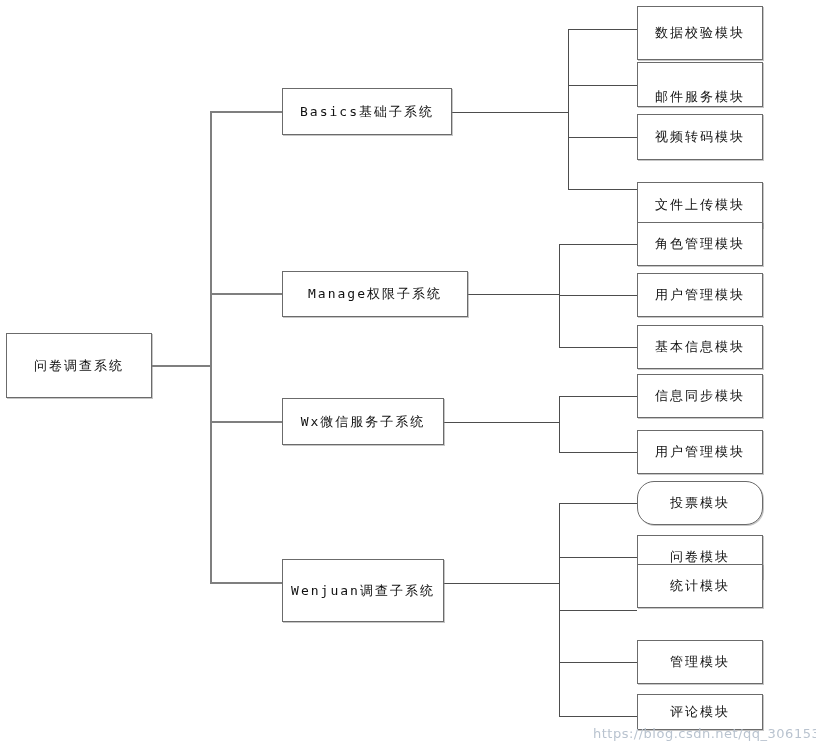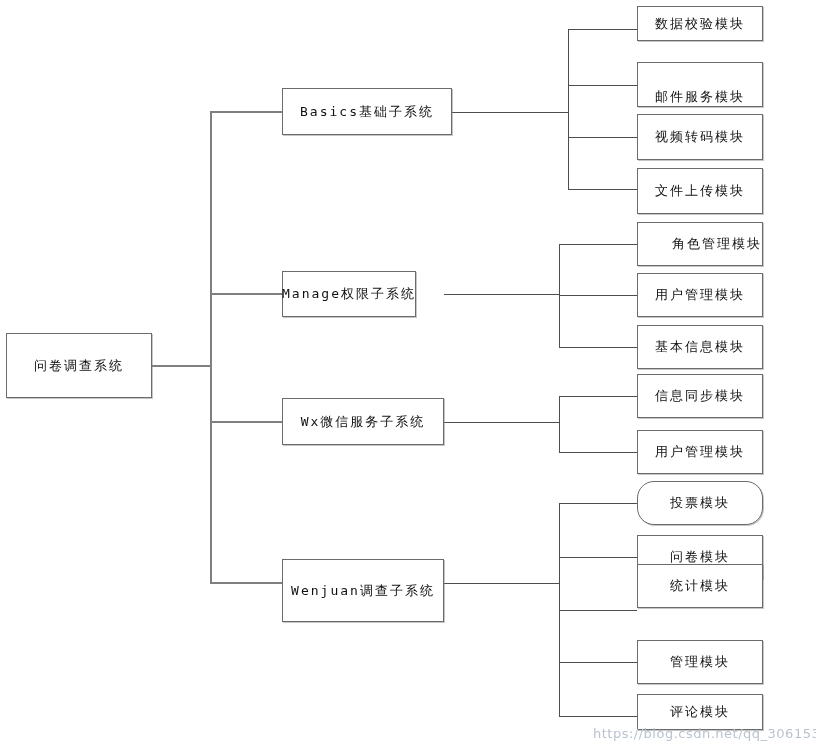--- a/index.html
+++ b/index.html
@@ -56,43 +56,43 @@
     <div class="node" style="left: 6px; top: 333px; width: 146px; height: 65px;">
       <span>问卷调查系统</span>
     </div>
     <div class="edge thick" style="left: 152px; top: 365px; width: 58px; height: 2px;"></div>
     <div class="node" style="left: 282px; top: 88px; width: 170px; height: 47px;">
       <span>Basics基础子系统</span>
     </div>
     <div class="edge thick" style="left: 210px; top: 111px; width: 72px; height: 2px;"></div>
     <div class="edge" style="left: 452px; top: 112px; width: 116px; height: 1px;"></div>
     <div class="edge" style="left: 568px; top: 29px; width: 1px; height: 160px;"></div>
-    <div class="node" style="left: 637px; top: 6px; width: 126px; height: 35px;">
+    <div class="node" style="left: 637px; top: 6px; width: 126px; height: 54px;">
       <span>数据校验模块</span>
     </div>
     <div class="edge" style="left: 568px; top: 29px; width: 69px; height: 1px;"></div>
     <div class="node" style="left: 637px; top: 62px; width: 126px; height: 45px; align-items: flex-end;">
       <span>邮件服务模块</span>
     </div>
     <div class="edge" style="left: 568px; top: 85px; width: 69px; height: 1px;"></div>
     <div class="node" style="left: 637px; top: 114px; width: 126px; height: 46px;">
       <span>视频转码模块</span>
     </div>
     <div class="edge" style="left: 568px; top: 137px; width: 69px; height: 1px;"></div>
-    <div class="node" style="left: 637px; top: 168px; width: 126px; height: 46px;">
+    <div class="node" style="left: 637px; top: 182px; width: 126px; height: 46px;">
       <span>文件上传模块</span>
     </div>
     <div class="edge" style="left: 568px; top: 189px; width: 69px; height: 1px;"></div>
-    <div class="node" style="left: 282px; top: 271px; width: 134px; height: 46px;">
+    <div class="node" style="left: 282px; top: 271px; width: 186px; height: 46px;">
       <span>Manage权限子系统</span>
     </div>
     <div class="edge thick" style="left: 210px; top: 293px; width: 72px; height: 2px;"></div>
     <div class="edge" style="left: 444px; top: 294px; width: 115px; height: 1px;"></div>
     <div class="edge" style="left: 559px; top: 244px; width: 1px; height: 103px;"></div>
-    <div class="node" style="left: 637px; top: 222px; width: 126px; height: 44px; justify-content: flex-end;">
+    <div class="node" style="left: 637px; top: 222px; width: 126px; height: 44px;">
       <span>角色管理模块</span>
     </div>
     <div class="edge" style="left: 559px; top: 244px; width: 78px; height: 1px;"></div>
     <div class="node" style="left: 637px; top: 273px; width: 126px; height: 44px;">
       <span>用户管理模块</span>
     </div>
     <div class="edge" style="left: 559px; top: 295px; width: 78px; height: 1px;"></div>
     <div class="node" style="left: 637px; top: 325px; width: 126px; height: 44px;">
       <span>基本信息模块</span>
     </div>

